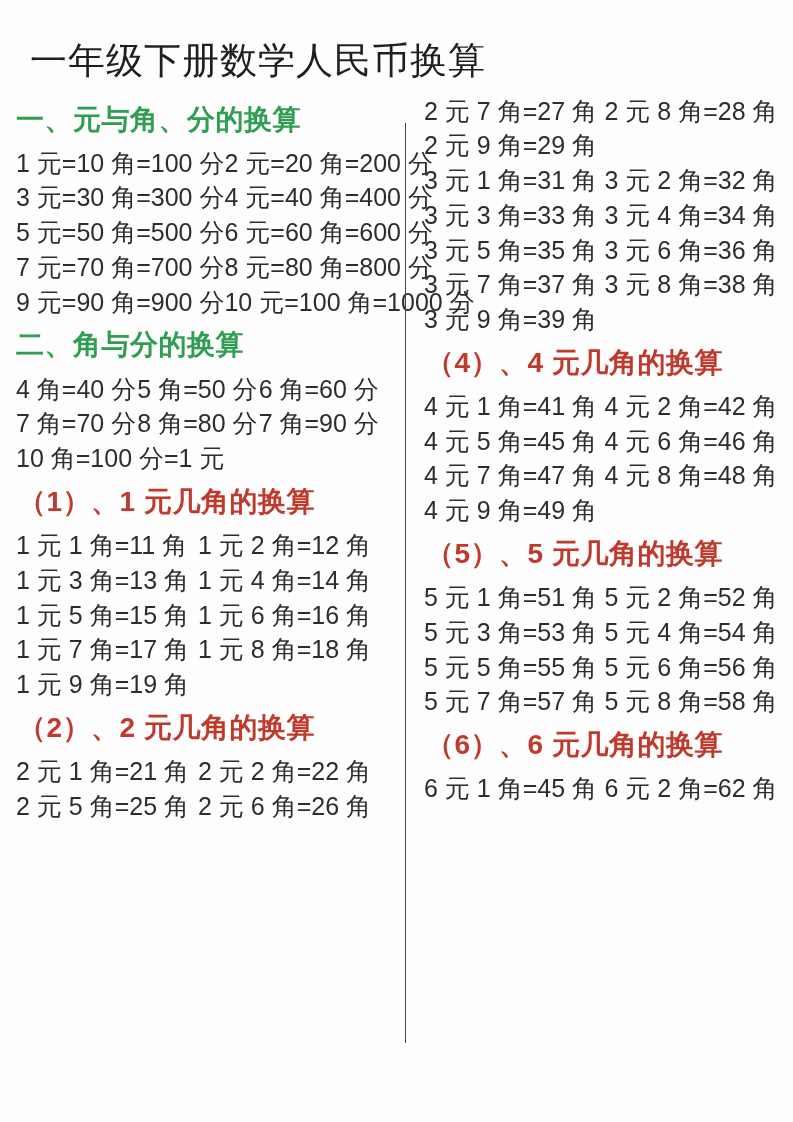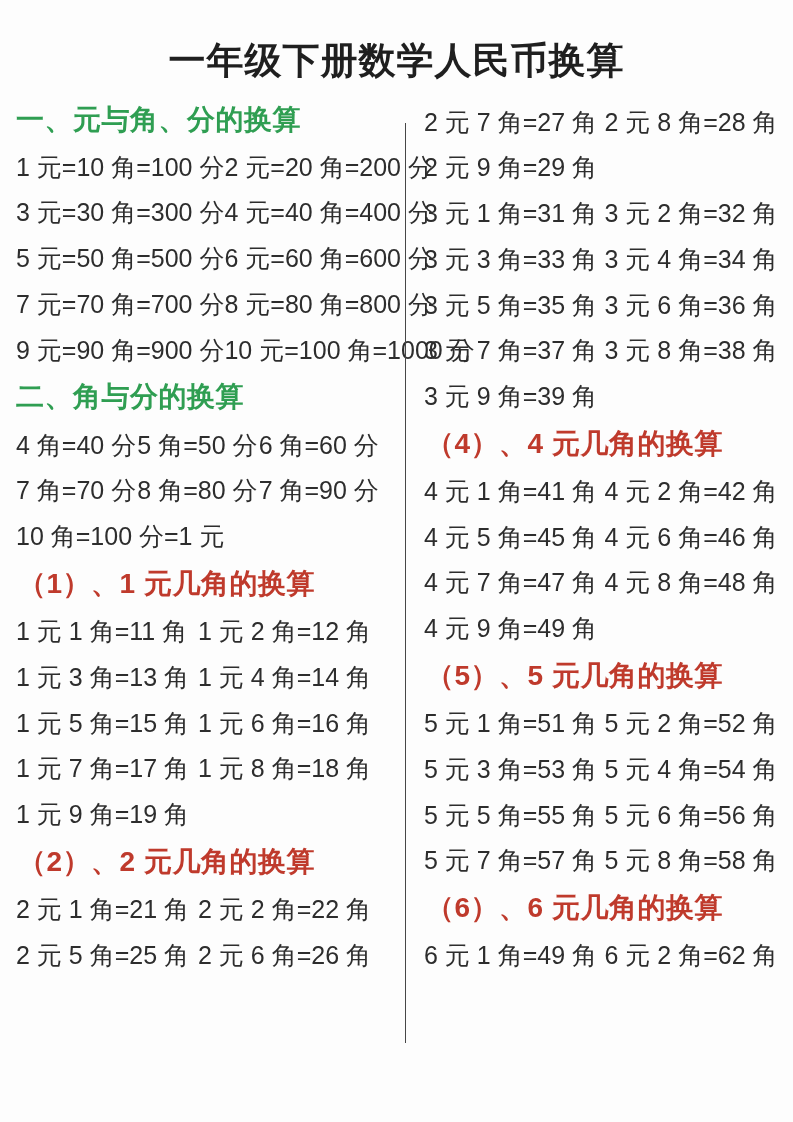--- a/index.html
+++ b/index.html
@@ -14,27 +14,28 @@
   body{background:#e9e9e9;font-family:"Liberation Sans","DejaVu Sans",sans-serif;}
   .page{
     position:relative;
     width:793px;height:1122px;
     margin:0 auto;
     background:var(--bg);
     overflow:hidden;
     box-shadow:0 0 4px rgba(0,0,0,.15);
   }
   .title{
-    text-align:center;
+    text-align:left;
     font-size:37px;
-    font-weight:bold;
+    font-weight:normal;
     color:var(--title);
     letter-spacing:1px;
     padding-top:40px;
     line-height:1.15;
+    margin-left:30px;
   }
   .columns{
     display:flex;
     padding:8px 8px 0 16px;
     box-sizing:border-box;
   }
   .col-left{
     width:376px;
     padding-right:12px;
     box-sizing:border-box;
@@ -59,21 +60,21 @@
     margin:13px 0;
     letter-spacing:.5px;
   }
   .h-green{color:var(--green);}
   .h-red{color:var(--red);padding-left:2px;}
   .row{
     display:flex;
     font-size:25px;
     color:var(--text);
     line-height:1.15;
-    margin:17px 0;
+    margin:6px 0;
   }
   .row .cell{flex:1;white-space:nowrap;}
 </style>
 </head>
 <body>
 
 <div class="page">
   <div class="title">一年级下册数学人民币换算</div>
   <div class="divider"></div>
   <div class="columns">
@@ -200,19 +201,19 @@
       <div class="row">
         <span class="cell">5 元 5 角=55 角</span>
         <span class="cell">5 元 6 角=56 角</span>
       </div>
       <div class="row">
         <span class="cell">5 元 7 角=57 角</span>
         <span class="cell">5 元 8 角=58 角</span>
       </div>
       <div class="h-red">（6）、6 元几角的换算</div>
       <div class="row">
-        <span class="cell">6 元 1 角=49 角</span>
+        <span class="cell">6 元 1 角=45 角</span>
         <span class="cell">6 元 2 角=62 角</span>
       </div>
     </div>
 
   </div>
 </div>
 
 </body></html>

